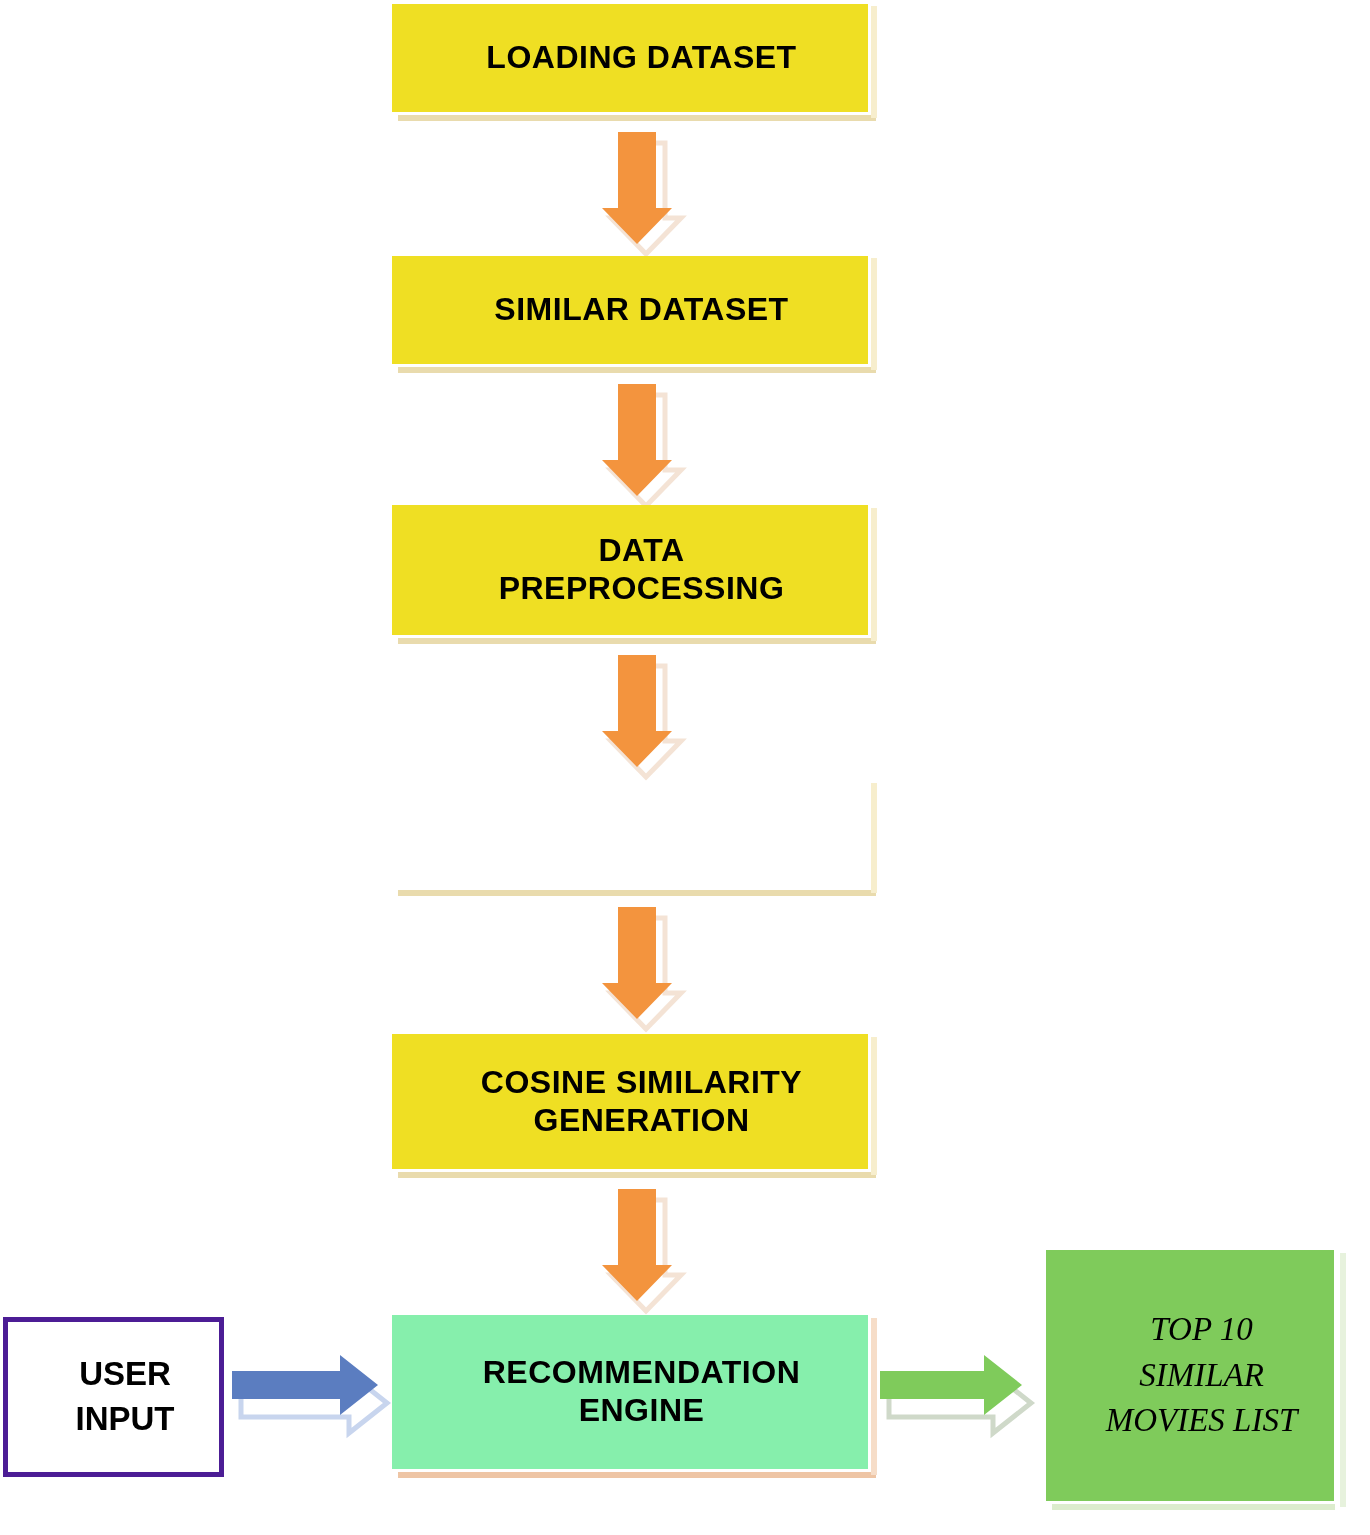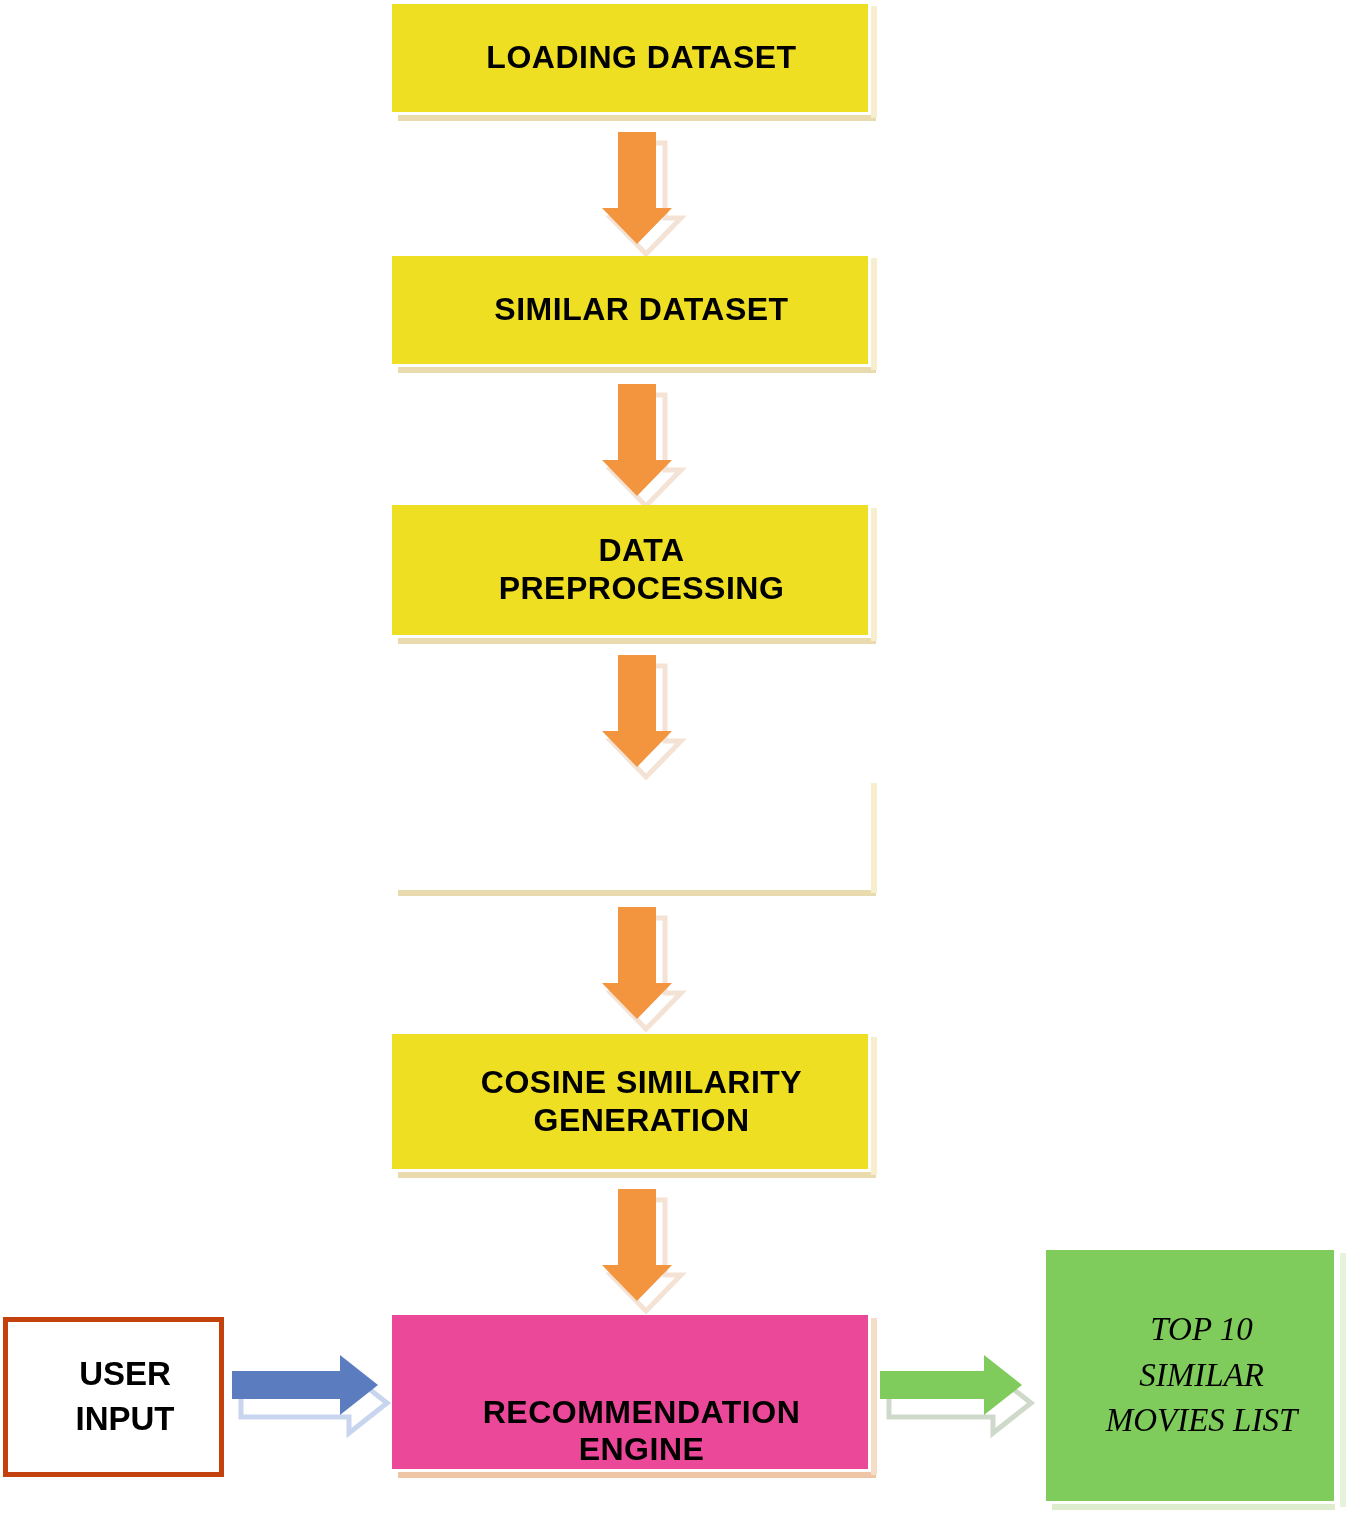--- a/index.html
+++ b/index.html
@@ -30,42 +30,42 @@
   }
 
   
   .proc {
     color: #000000;
     font-weight: bold;
     letter-spacing: 0.5px;
     line-height: 1.18;
   }
   .proc-yellow { background: #efdf23; }
-  .proc-orange { background: #ec4899; align-items: flex-end; }
+  .proc-orange { background: #86efac; }
 
   
   .shadow-h {
     position: absolute;
     height: 6px;
     background: #e9dbad;
   }
   .shadow-v {
     position: absolute;
     width: 6px;
     background: #f7eecd;
   }
   .shadow-h.orange-sh { background: #eec5a5; }
   .shadow-v.orange-sh { background: #f6ddc8; }
   .shadow-h.green-sh  { background: #dceccd; }
   .shadow-v.green-sh  { background: #e7f2dd; }
 
   
   .userbox {
     background: #ffffff;
-    border: 5px solid #c2410c;
+    border: 5px solid #4c1d95;
     color: #000000;
     font-weight: bold;
     line-height: 1.35;
   }
 
   
   .greenbox {
     background: #7fcb5b;
     color: #000000;
     font-weight: normal;

